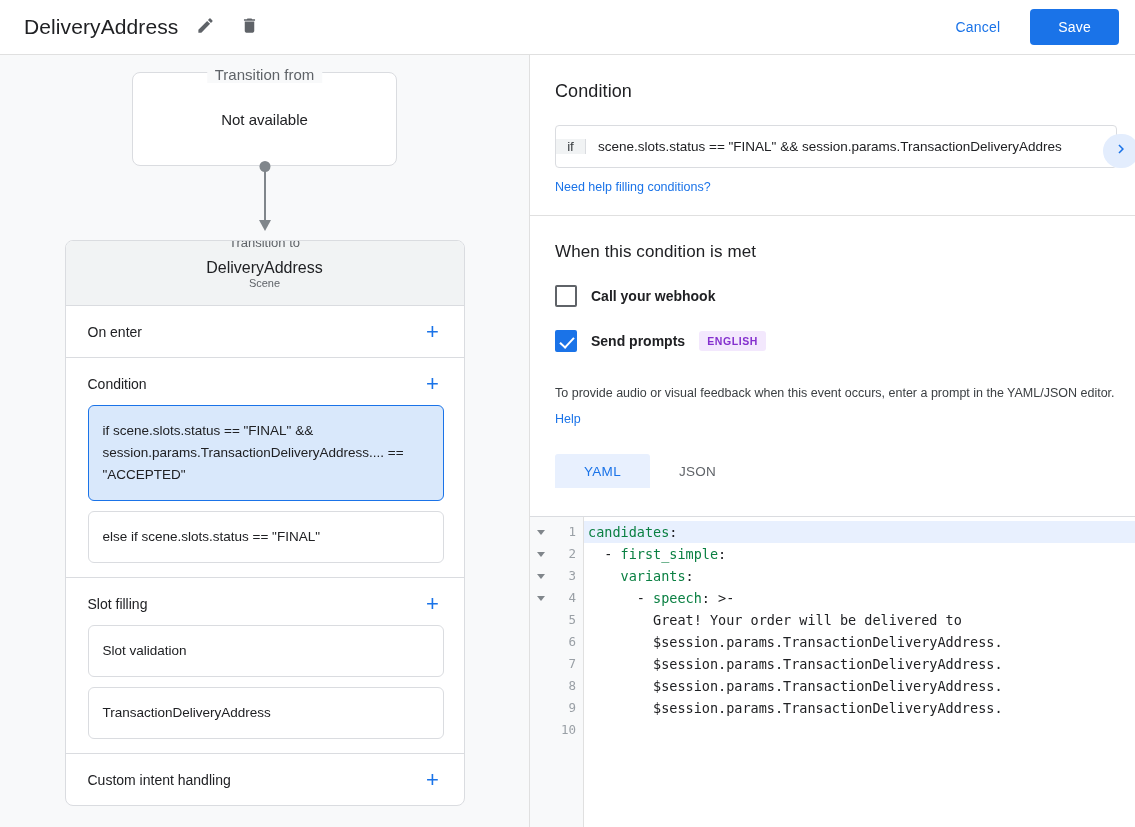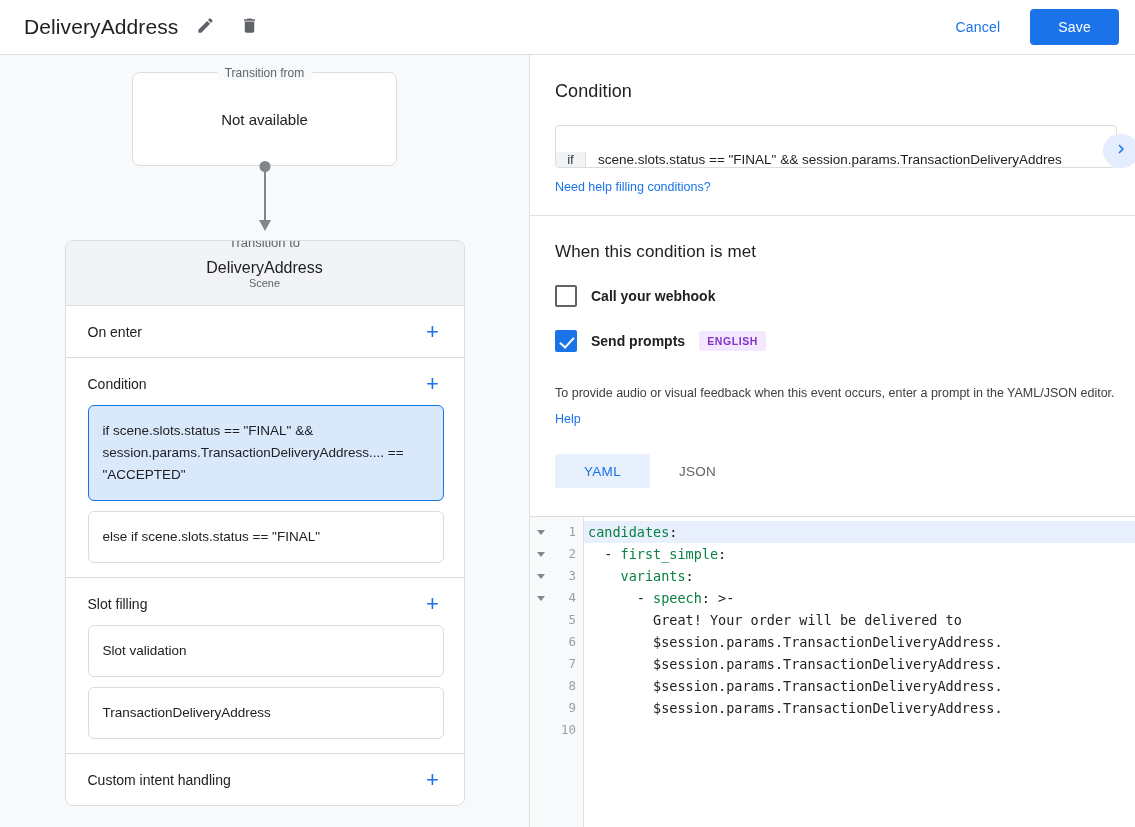--- a/index.html
+++ b/index.html
@@ -60,21 +60,21 @@
     width: 265px; margin: 0 auto;
     border: 1px solid #dadce0; border-radius: 8px;
     background: #ffffff;
     position: relative;
   }
   .fieldset-legend {
     position: absolute; top: -7px; left: 50%;
     transform: translateX(-50%);
     background: #f8f9fa;
     padding: 0 8px;
-    font-size: 12px; color: #5f6368; white-space: nowrap;
+    font-size: 15px; color: #5f6368; white-space: nowrap;
   }
   .node-from { height: 94px; display: flex; align-items: center; justify-content: center; }
   .node-from .node-name { font-size: 15px; color: #202124; }
 
   .connector { height: 74px; position: relative; width: 265px; margin: 0 auto; }
   .connector .dot {
     position: absolute; left: 50%; top: -5px; transform: translateX(-50%);
     width: 11px; height: 11px; border-radius: 50%; background: #80868b;
   }
   .connector .line {
@@ -146,21 +146,21 @@
   .chevron-pill {
     position: absolute; right: -4px; top: 79px;
     width: 36px; height: 34px;
     background: #e3edfd; border-radius: 18px;
     display: flex; align-items: center; justify-content: center;
     cursor: pointer;
   }
   .chevron-pill svg { fill: #1a73e8; }
 
   .cond-row {
-    display: flex; align-items: flex-end;
+    display: flex; align-items: center;
     border: 1px solid #dadce0; border-radius: 4px;
     margin-top: 23px; height: 43px; overflow: hidden;
     background: #fff;
   }
   .cond-if {
     width: 30px; flex: none;
     background: #f1f3f4; border-right: 1px solid #dadce0;
     display: flex; align-items: center; justify-content: center;
     font-size: 13.5px; color: #3c4043;
   }

